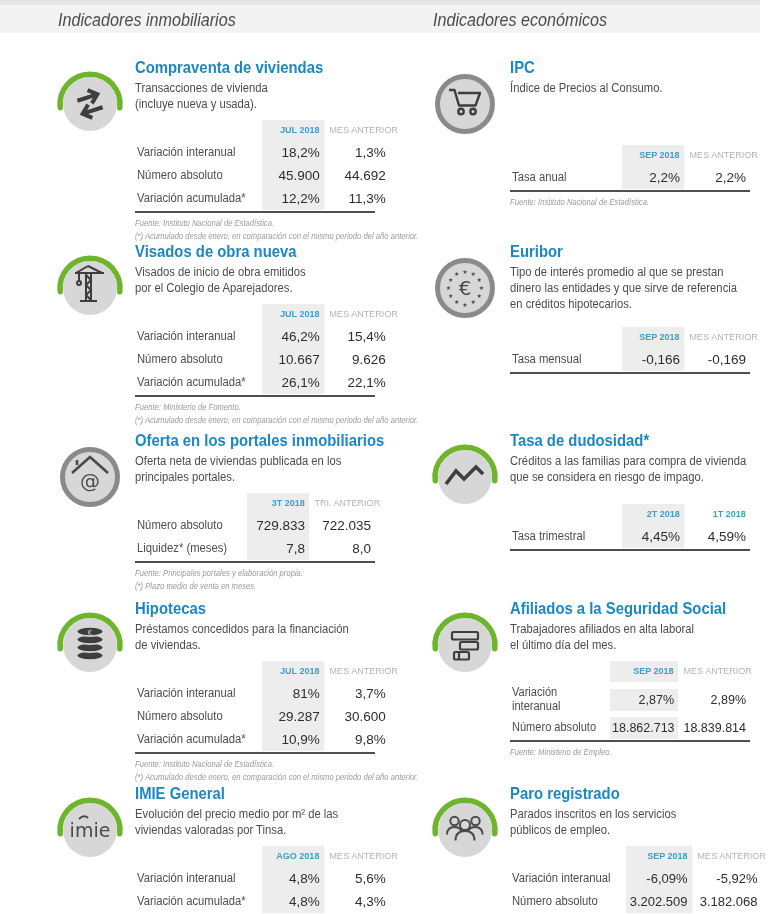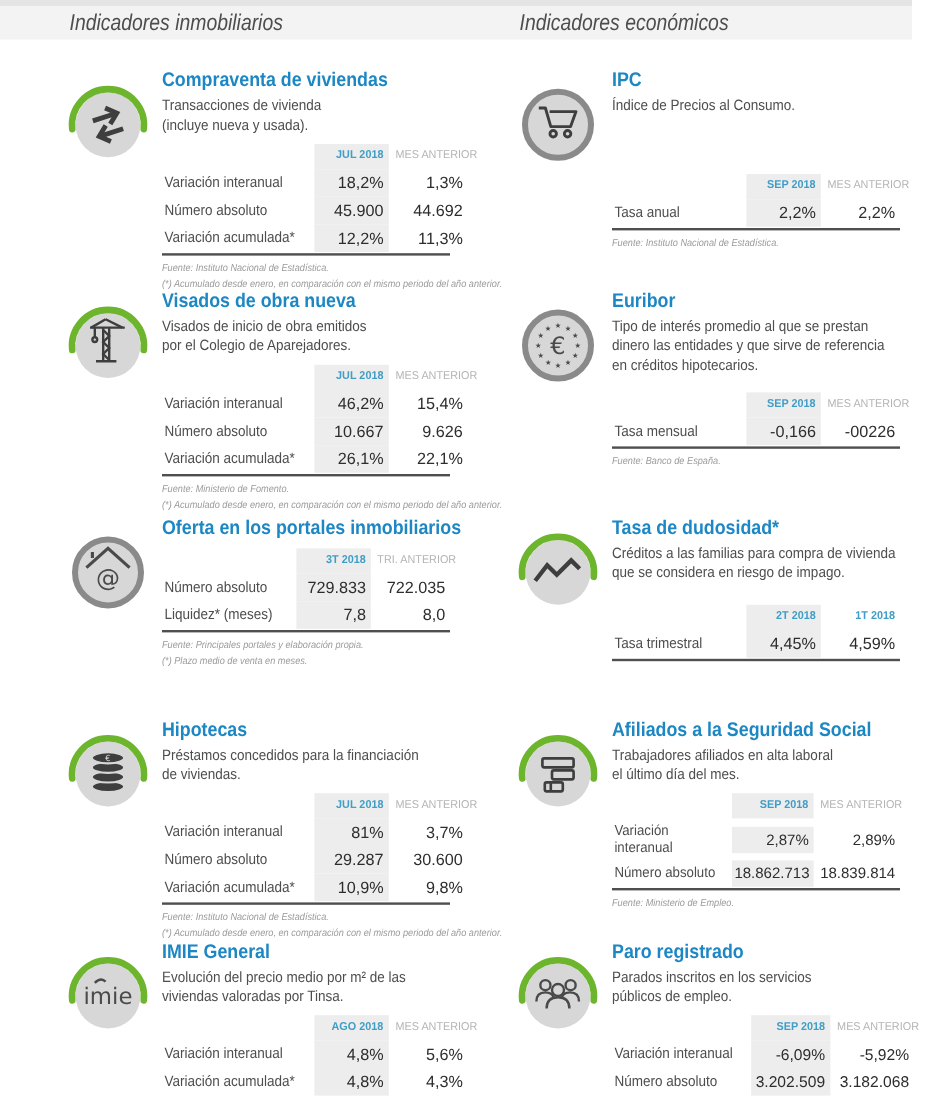--- a/index.html
+++ b/index.html
@@ -159,20 +159,24 @@
     <div class="icon-wrap"><svg width="70" height="74" viewBox="0 0 70 74">
           <circle cx="35" cy="40" r="27.5" fill="var(--circle-fill)" stroke="var(--ring-gray)" stroke-width="5"></circle>
           <g stroke="#4a4a4a" stroke-width="2.6" fill="none">
        <path d="M17 36 L35 20 L53 36"></path>
             <path d="M22 28 V23"></path>
           </g>
      <text x="35" y="51" text-anchor="middle" font-size="20" font-family="'DejaVu Sans',sans-serif" fill="#4a4a4a">@</text>
         </svg></div>
     <div class="content">
       <div class="sec-title">Oferta en los portales inmobiliarios</div>
+      <div class="sec-desc">
+          <div class="desc-line">Oferta neta de viviendas publicada en los</div>
+          <div class="desc-line">principales portales.</div>
+        </div>
       <div class="sec-table">
           <div class="cell hdr"></div>
           <div class="cell hdr cur c1"><span class="inner">3T 2018</span></div>
           <div class="cell hdr prev"><span class="inner">TRI. ANTERIOR</span></div>
           <div class="cell rlabel"><span class="inner">Número absoluto</span></div>
           <div class="cell val c1">729.833</div>
           <div class="cell val">722.035</div>
           <div class="cell rlabel"><span class="inner">Liquidez* (meses)</span></div>
           <div class="cell val c1">7,8</div>
           <div class="cell val">8,0</div>
@@ -304,26 +308,23 @@
           <div class="desc-line">Tipo de interés promedio al que se prestan</div>
           <div class="desc-line">dinero las entidades y que sirve de referencia</div>
           <div class="desc-line">en créditos hipotecarios.</div>
         </div>
       <div class="sec-table">
           <div class="cell hdr"></div>
           <div class="cell hdr cur c1"><span class="inner">SEP 2018</span></div>
           <div class="cell hdr prev"><span class="inner">MES ANTERIOR</span></div>
           <div class="cell rlabel"><span class="inner">Tasa mensual</span></div>
           <div class="cell val c1">-0,166</div>
-          <div class="cell val">-00226</div>
-        </div>
-      <div class="rule"></div>
-      <div class="notes">
-          <div class="note">Fuente: Banco de España.</div>
-        </div>
+          <div class="cell val">-0,169</div>
+        </div>
+      <div class="rule"></div>
     </div>
   </div>
     <div class="section sec-dudosidad">
     <div class="icon-wrap"><svg width="70" height="74" viewBox="0 0 70 74">
           <circle cx="35" cy="40" r="27" fill="var(--circle-fill)"></circle>
        <path d="M5.2 43.7 A30 30 0 1 1 64.8 43.7" stroke="var(--green)" stroke-width="5.5" fill="none" stroke-linecap="round"></path>
           <polyline points="16,47 26,34 34,42 46,30 53,37" stroke="#3e3e3e" stroke-width="3.6" fill="none"></polyline>
         </svg></div>
     <div class="content">
       <div class="sec-title">Tasa de dudosidad*</div>

